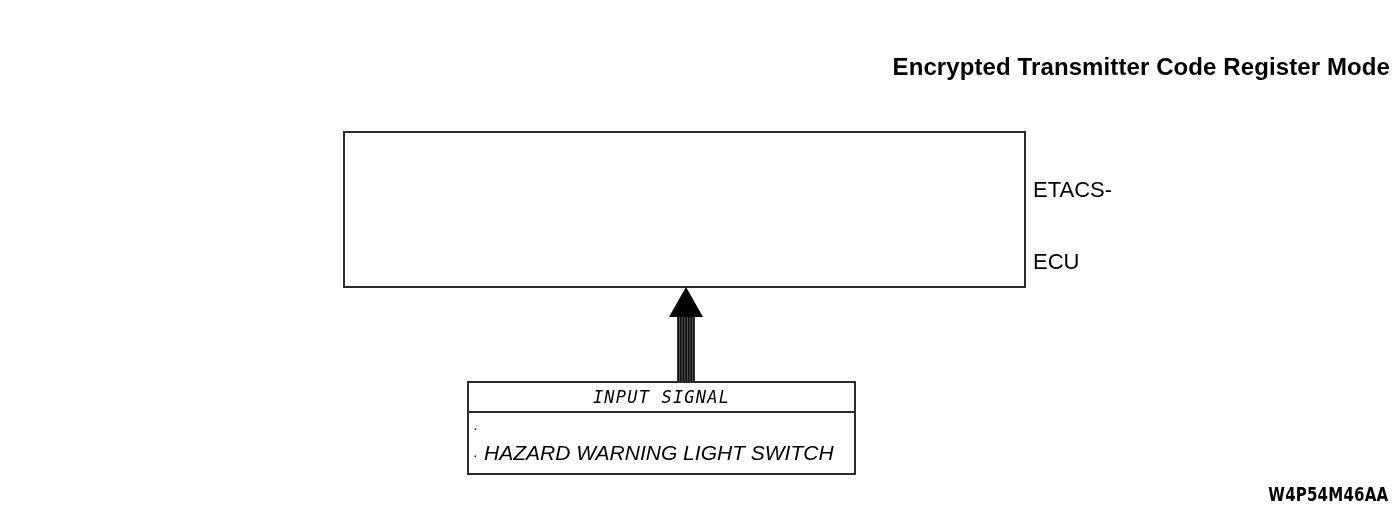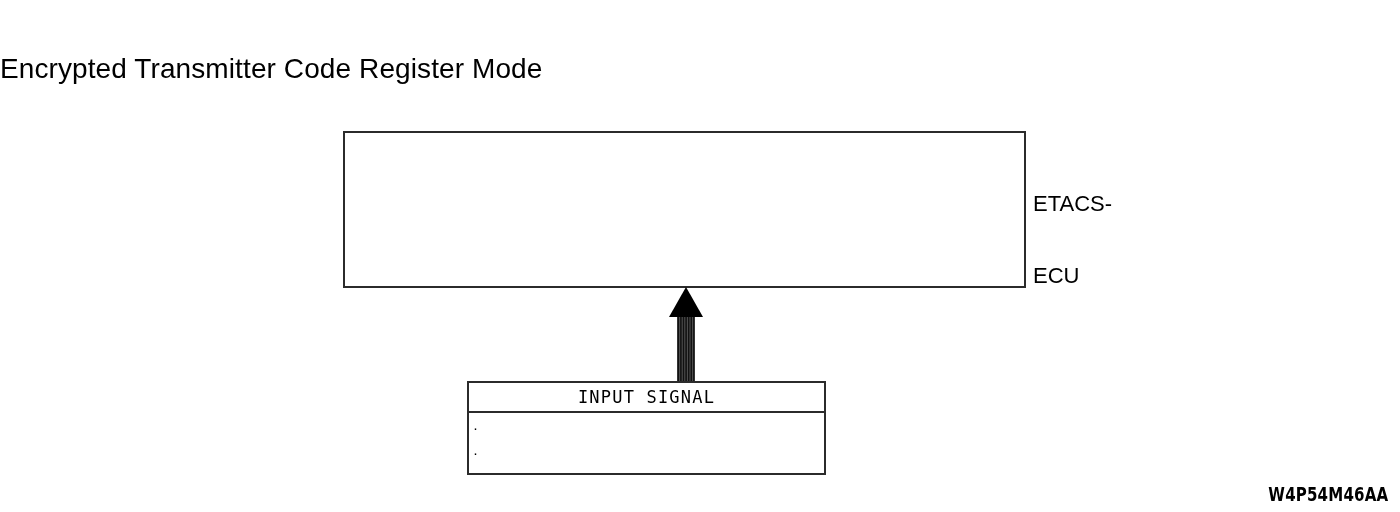--- a/index.html
+++ b/index.html
@@ -16,67 +16,68 @@
     font-family: "Liberation Sans", sans-serif;
     color: #000000;
   }
 
   
   #diagram-title {
     position: absolute;
     left: 0;
     top: 53px;
     width: 1390px;
-    text-align: left;
-    font-size: 28px;
-    font-weight: normal;
+    text-align: right;
+    font-size: 24px;
+    font-weight: bold;
     letter-spacing: 0.1px;
     white-space: nowrap;
   }
 
   
   #ecu-box {
     position: absolute;
     left: 343px;
     top: 131px;
     width: 683px;
     height: 157px;
     border: 2px solid #2b2b2b;
     box-sizing: border-box;
     background: #ffffff;
   }
   #ecu-label {
     position: absolute;
     left: 1033px;
-    top: 144px;
+    top: 130px;
     font-size: 22px;
     line-height: 24px;
     white-space: pre;
   }
 
   
   #signal-arrow {
     position: absolute;
     left: 666px;
     top: 286px;
     width: 40px;
     height: 97px;
   }
   #signal-arrow svg { display: block; }
 
   
   #input-signal-box {
     position: absolute;
     left: 467px;
     top: 381px;
-    width: 359px;
+    width: 389px;
     height: 94px;
     border: 2px solid #2b2b2b;
     box-sizing: border-box;
     background: #ffffff;
+    font-style: italic;
   }
   #input-signal-header {
     height: 30px;
     border-bottom: 2px solid #2b2b2b;
     box-sizing: border-box;
     display: flex;
     align-items: center;
     justify-content: center;
     font-family: "DejaVu Sans Mono", monospace;
     font-size: 17px;
@@ -148,19 +149,20 @@
   </div>
 
   <div id="input-signal-box">
     <div id="input-signal-header">INPUT SIGNAL</div>
     <div id="input-signal-list">
       <div class="signal-item">
         <span class="signal-bullet">·</span>
       </div>
       <div class="signal-item">
         <span class="signal-bullet">·</span>
+        <span>HAZARD WARNING LIGHT SWITCH</span>
       </div>
     </div>
   </div>
 
   <div id="footer-code">W4P54M46AA</div>
 
 </div>
 
 </body></html>

